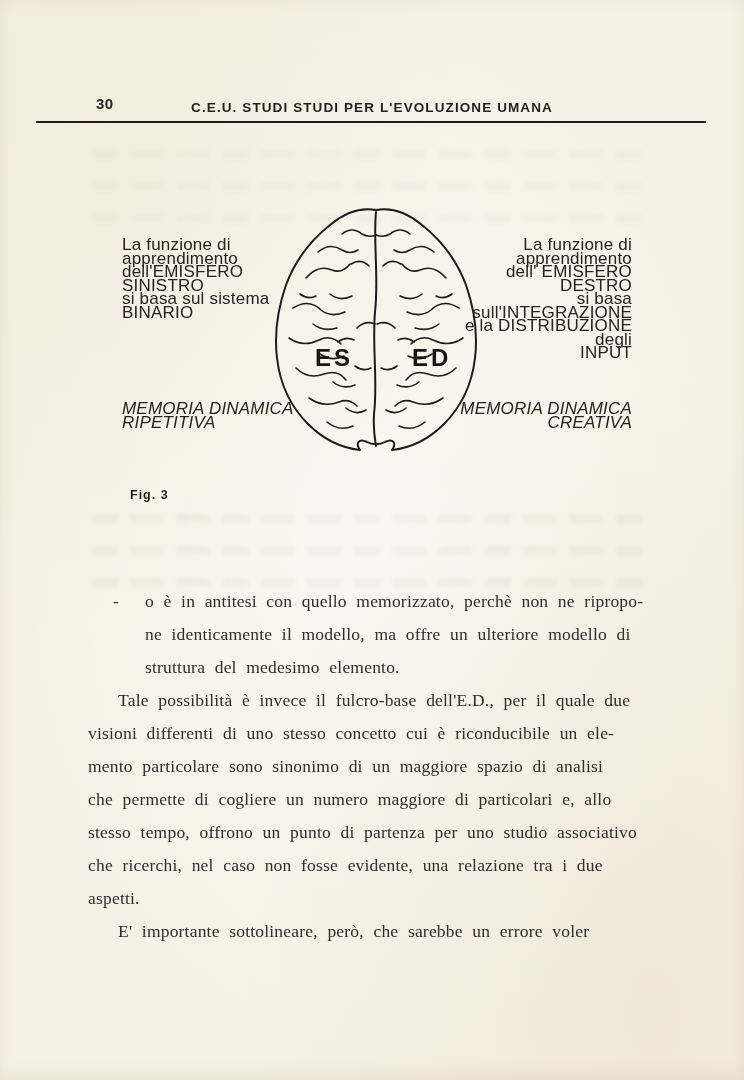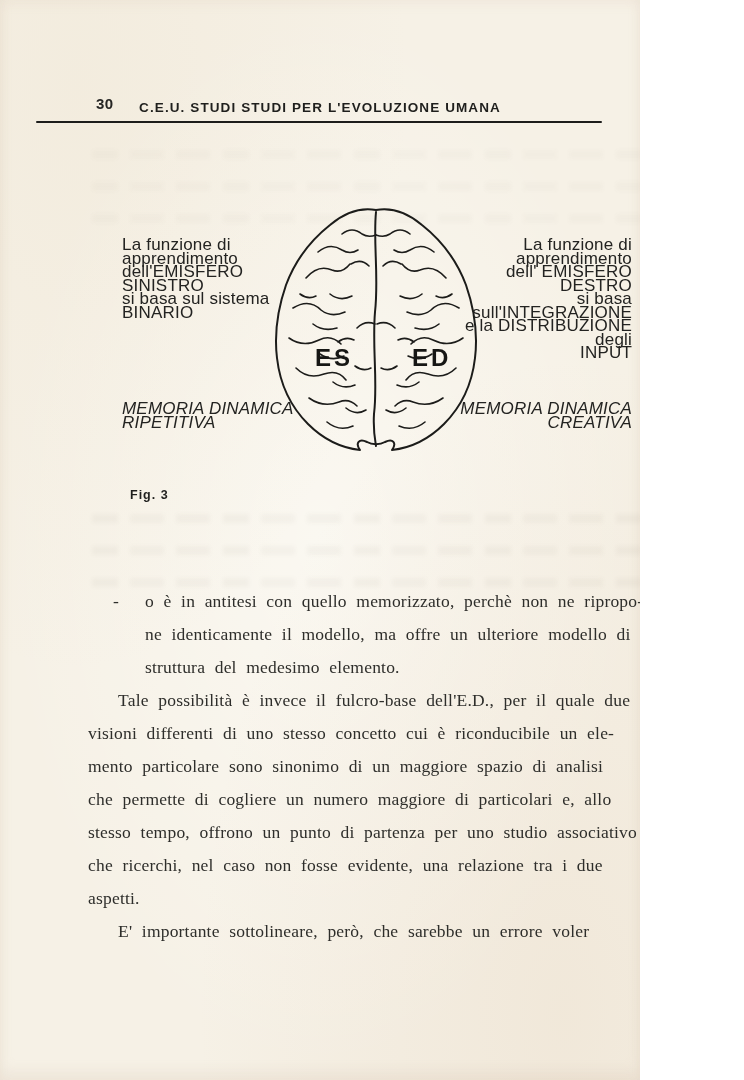--- a/index.html
+++ b/index.html
@@ -1,28 +1,27 @@
 <!DOCTYPE html>
 <html><head>
 <meta charset="utf-8">
 <style>
   html,body{margin:0;padding:0;}
   .page{
     position:relative;
-    width:608px;height:1080px;
+    width:744px;height:1080px;
     overflow:hidden;
     background:
       radial-gradient(ellipse at 12% 8%, rgba(214,192,152,.10), transparent 42%),
       radial-gradient(ellipse at 88% 94%, rgba(208,176,140,.14), transparent 46%),
       radial-gradient(ellipse at 50% 50%, rgba(255,255,252,.5), transparent 70%),
       #f6f1e6;
     box-shadow: inset 0 -8px 14px rgba(180,150,120,.12), inset 0 6px 10px rgba(200,180,150,.08);
     font-family:"Liberation Sans", sans-serif;
     color:#2b2b28;
-    padding-left:32px;
   }
   
   .page-number{
     position:absolute;left:96px;top:95px;
     font-size:15px;font-weight:600;letter-spacing:.5px;color:#262624;
   }
   .header-title{
     position:absolute;left:60px;right:60px;top:100px;
     text-align:center;
     font-size:13.5px;font-weight:bold;letter-spacing:1.1px;color:#1f1f1d;

